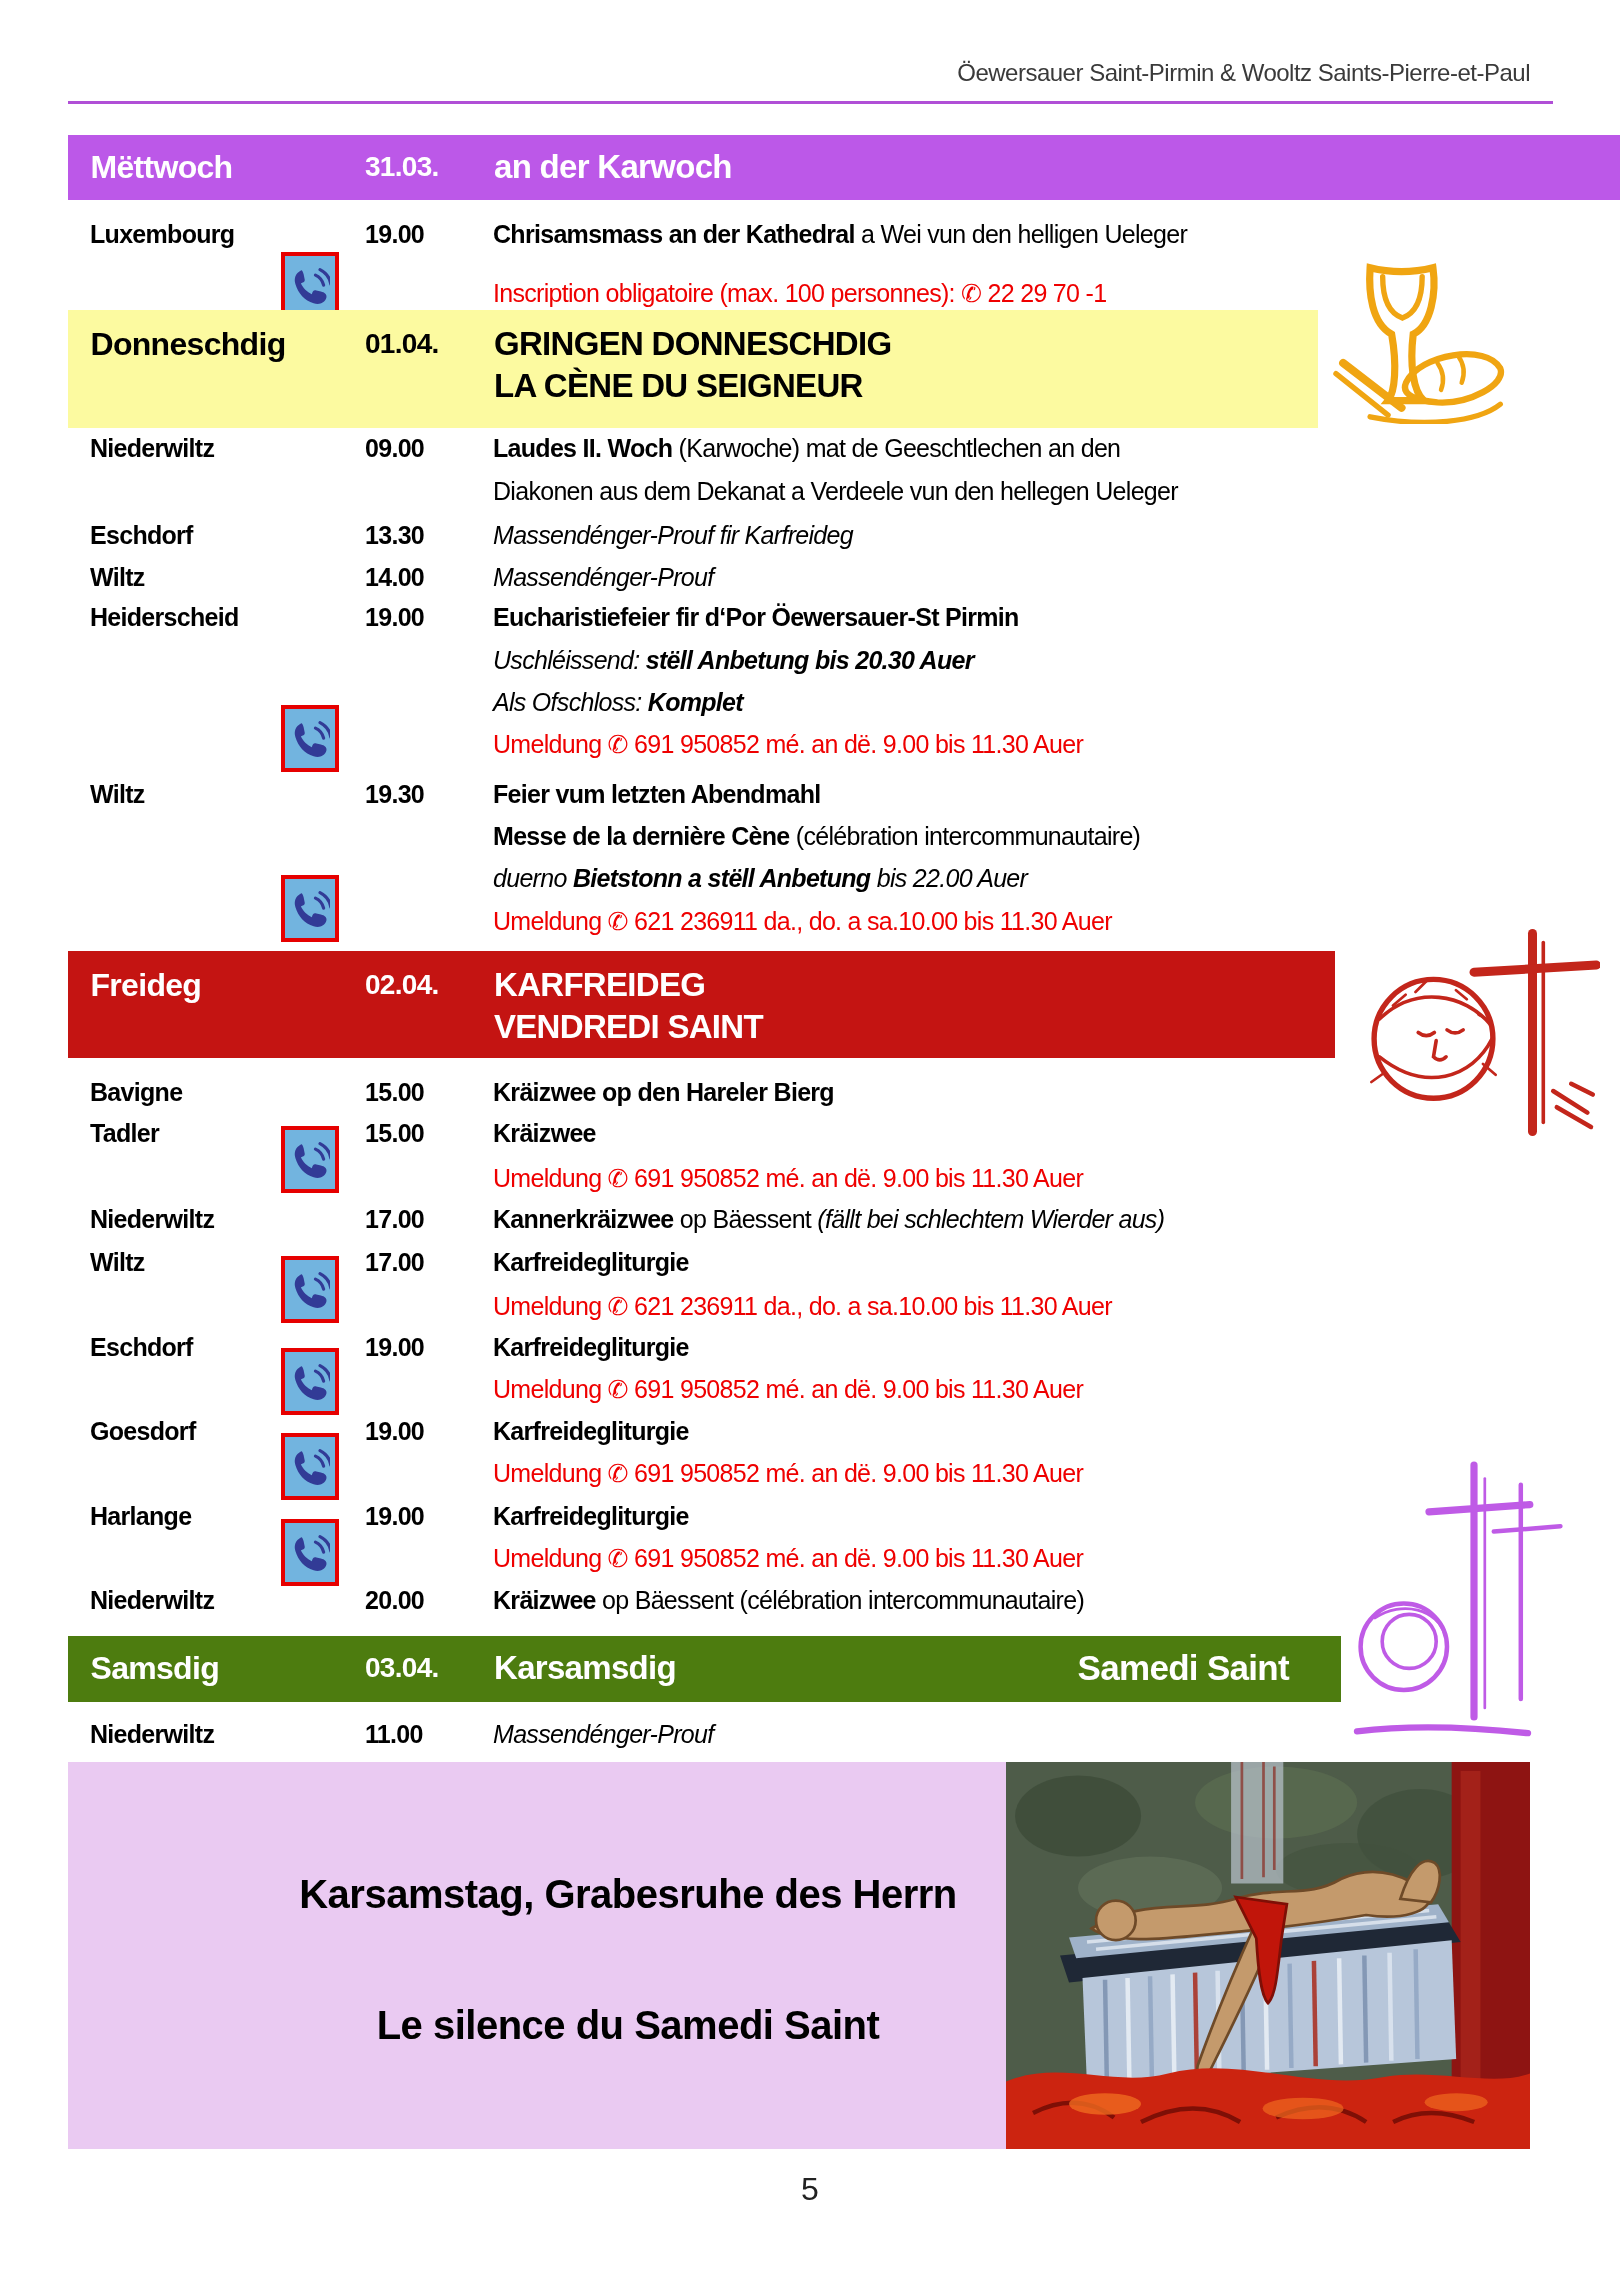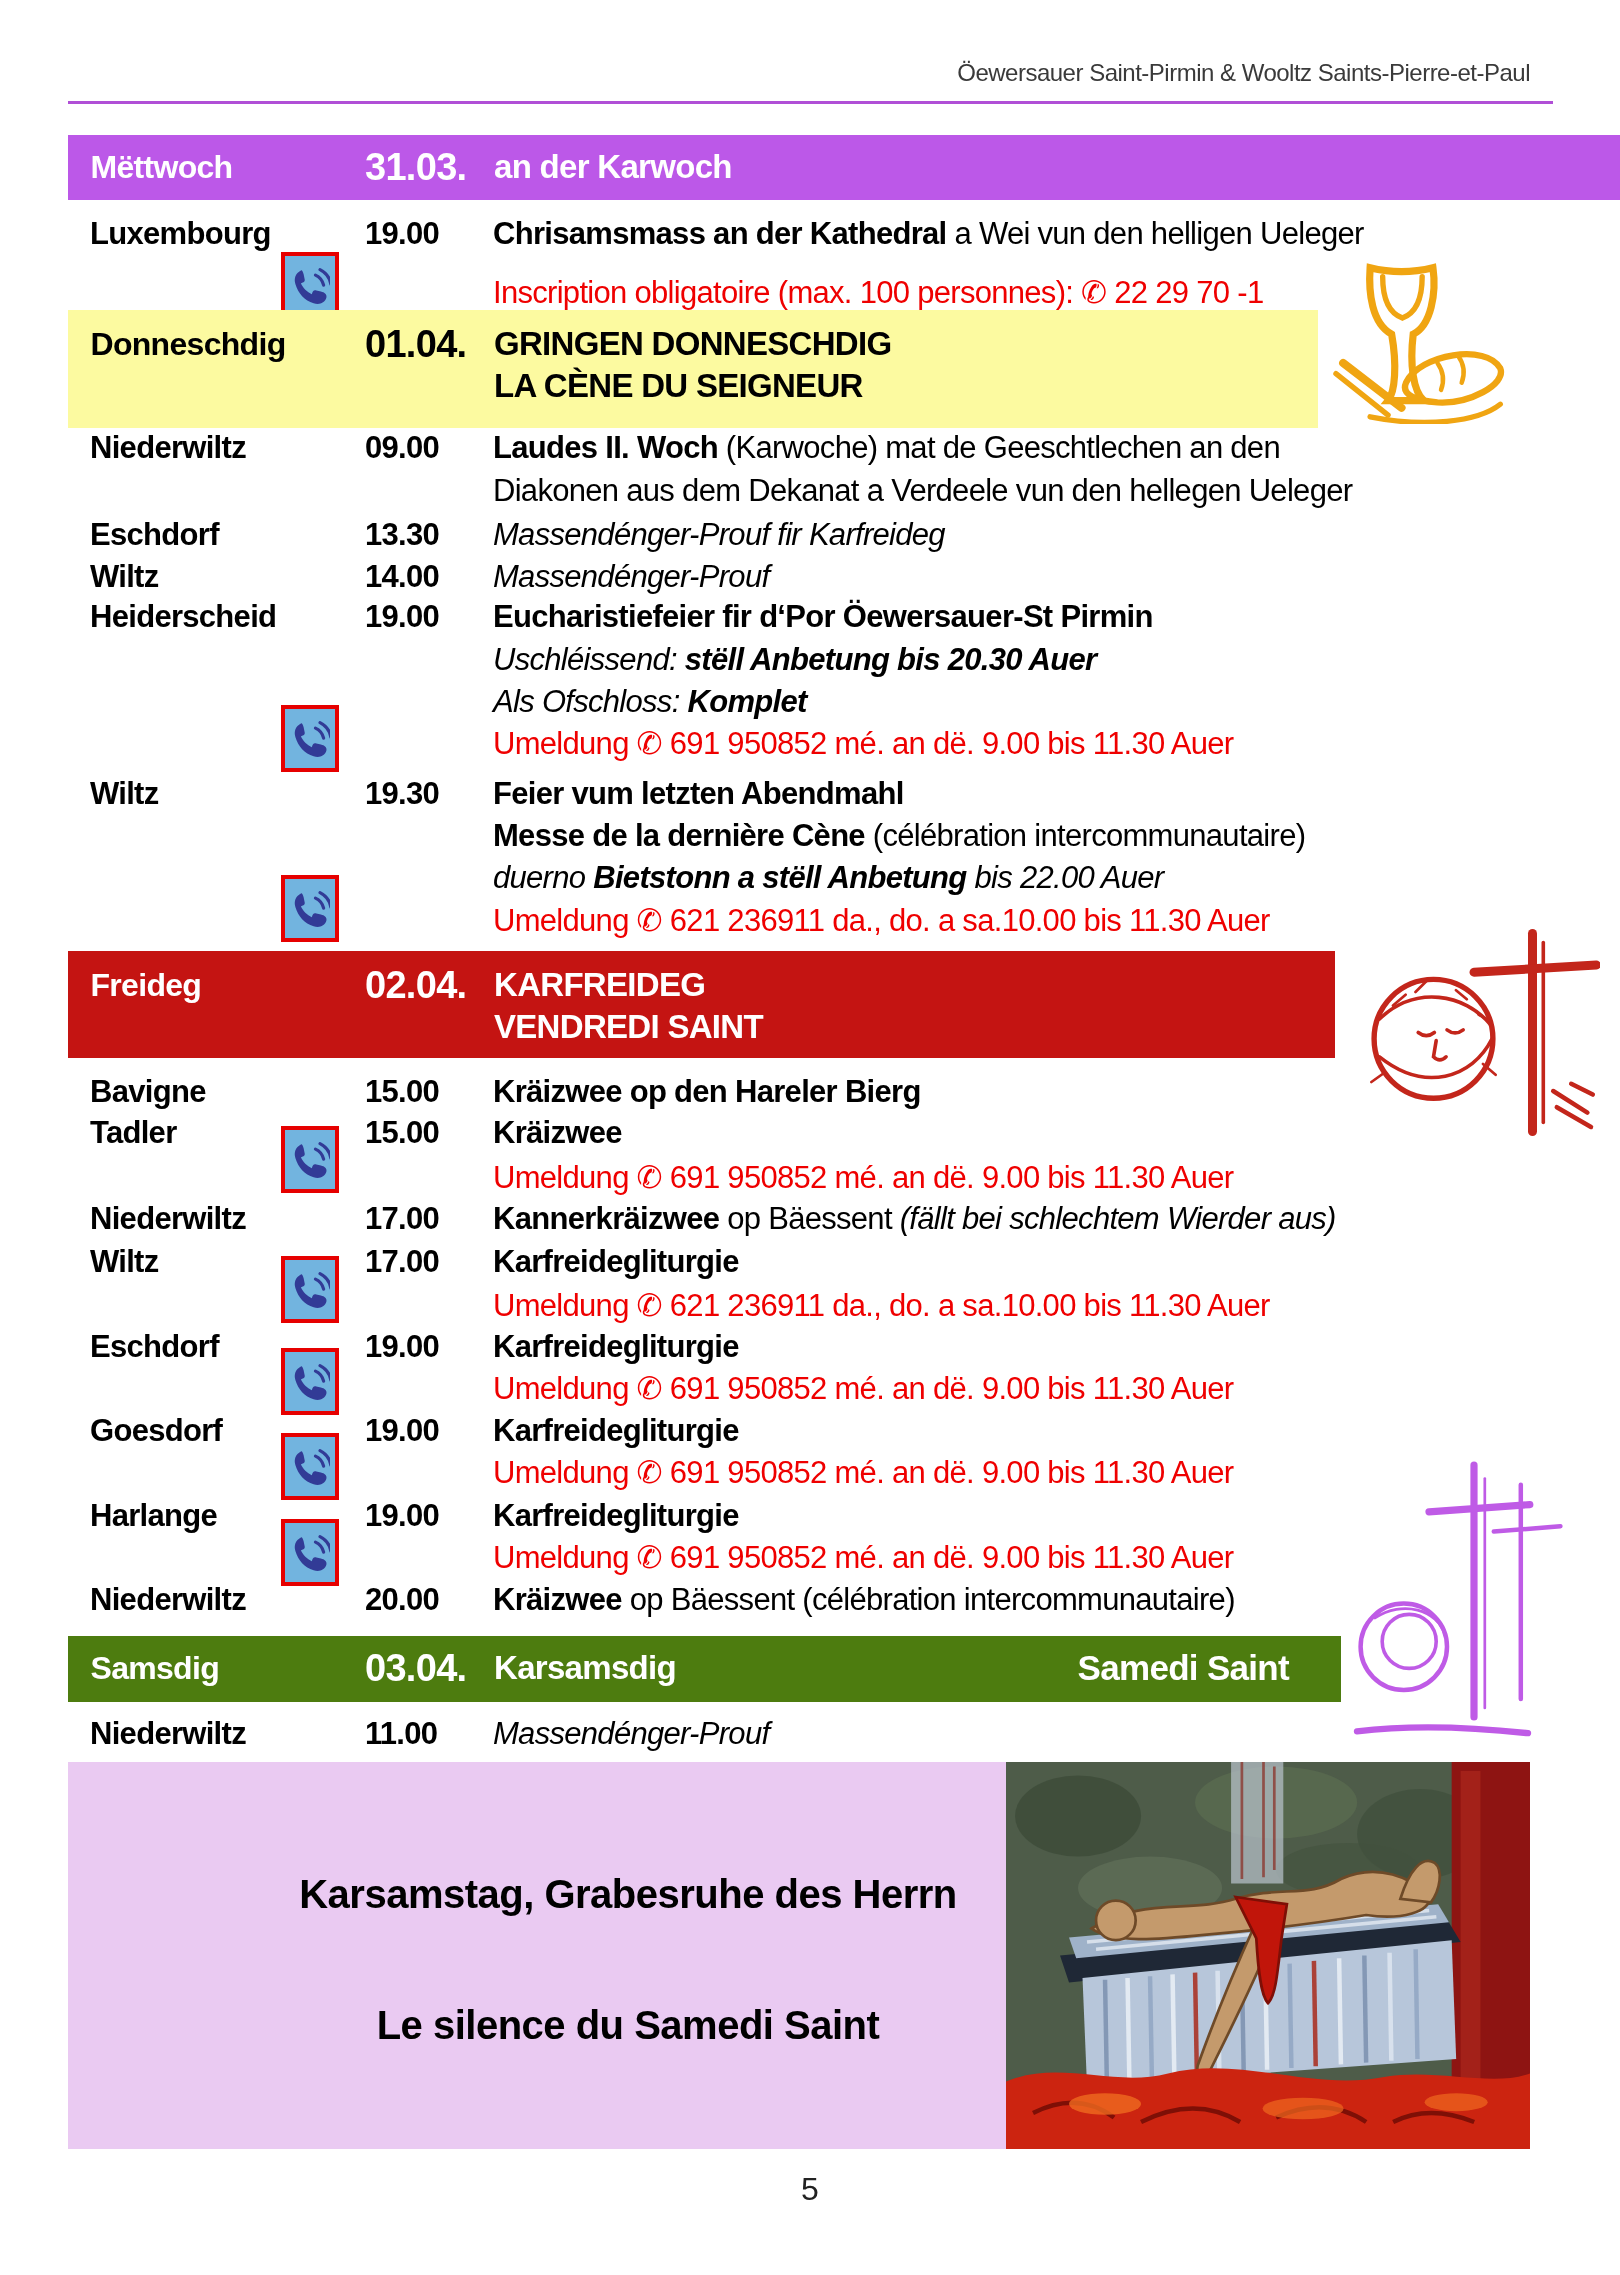--- a/index.html
+++ b/index.html
@@ -1,30 +1,30 @@
 <!DOCTYPE html>
 <html style="font-size:14.4px"><head>
 <meta charset="utf-8">
 <style>
   html,body{margin:0;padding:0;}
   body{width:1620px;height:2275px;background:#ffffff;position:relative;
        font-family:"Liberation Sans","DejaVu Sans",sans-serif;color:#000;overflow:hidden;}
-  .t{position:absolute;font-size:31px;line-height:36px;letter-spacing:-0.7px;white-space:nowrap;}
+  .t{position:absolute;font-size:25px;line-height:36px;letter-spacing:-0.7px;white-space:nowrap;}
   .loc{left:90px;font-weight:700;}
   .time{left:365px;font-weight:700;}
   .desc{left:493px;}
   .b{font-weight:700;}
   .i{font-style:italic;}
   .bi{font-weight:700;font-style:italic;}
   .red{color:#EF0000;}
   .header-text{position:absolute;top:59px;right:90px;font-size:24px;color:#3A3A3A;letter-spacing:-0.5px;}
   .header-rule{position:absolute;top:101px;left:68px;width:1485px;height:2.7px;background:#B04FD6;}
   .banner{position:absolute;left:68px;}
   .banner .bday{position:absolute;left:22.5px;font-weight:700;font-size:32px;line-height:36px;letter-spacing:-0.7px;white-space:nowrap;}
-  .banner .bdate{position:absolute;left:297px;font-weight:700;font-size:38px;line-height:36px;letter-spacing:-0.7px;}
+  .banner .bdate{position:absolute;left:297px;font-weight:700;font-size:28px;line-height:36px;letter-spacing:-0.7px;}
   .banner .btitle{position:absolute;left:426px;font-weight:700;font-size:33px;line-height:36px;letter-spacing:-0.7px;white-space:nowrap;}
   .banner .bright{position:absolute;right:52px;font-weight:700;font-size:35px;line-height:36px;letter-spacing:-0.7px;}
   .banner.purple{background:#BC58E8;color:#ffffff;width:1572px;}
   .banner.purple2{background:#4d7c0f;color:#ffffff;width:1273px;}
   .banner.yellow{background:#FCFAA0;color:#000;width:1250px;}
   .banner.redb{background:#C41412;color:#ffffff;width:1267px;}
   .phone{position:absolute;left:281px;width:50px;height:59px;background:#72B4DF;border:4.5px solid #E60000;
          display:flex;align-items:center;justify-content:center;}
   .lilac-box{position:absolute;left:68px;top:1762px;width:1462px;height:387px;background:#EACAF2;}
   .lilac-box .box-line{position:absolute;left:0;width:1120px;text-align:center;font-weight:700;font-size:40px;letter-spacing:-0.5px;}

